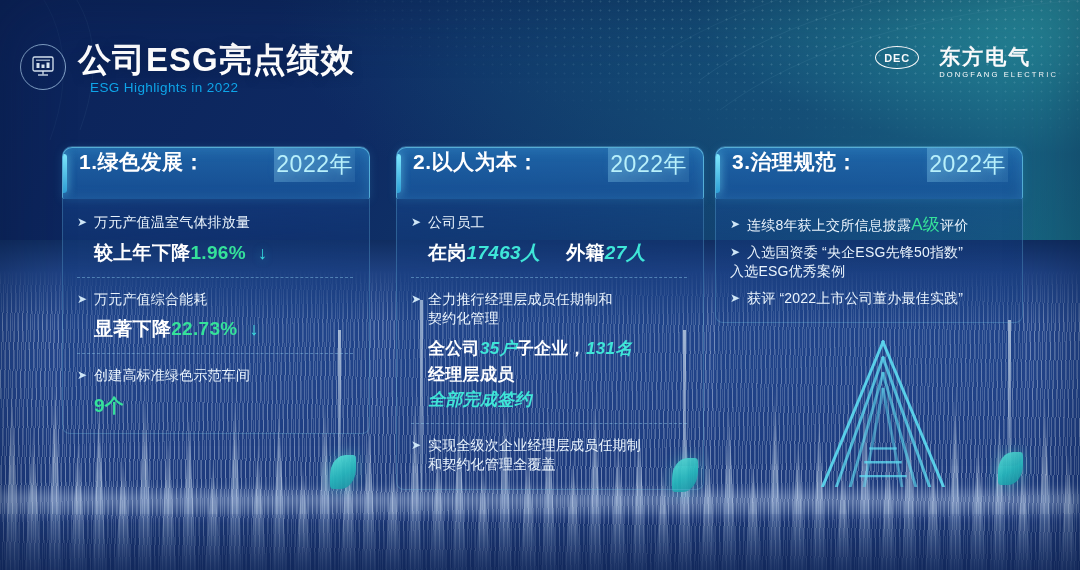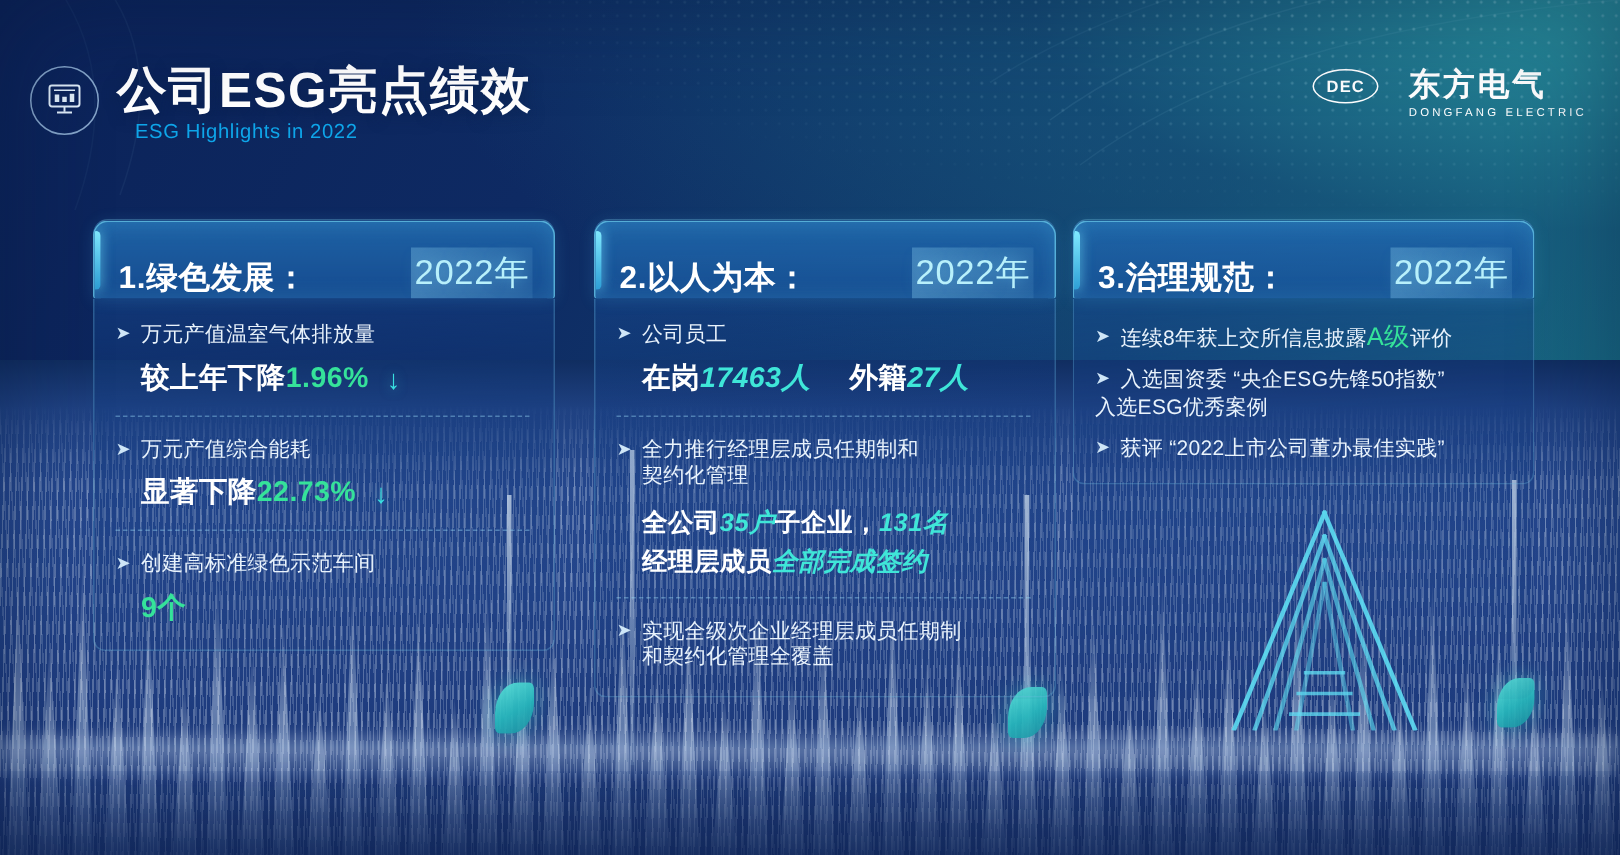--- a/index.html
+++ b/index.html
@@ -119,21 +119,21 @@
   .card.c2 { left:396px; height:320px; }
   .card.c3 { left:715px; height:320px; }
 
   .card-head {
     position:relative; height:52px;
     border-radius:10px 10px 2px 2px;
     background:linear-gradient(180deg, rgba(33,108,175,.78) 0%, rgba(24,84,154,.72) 100%);
     border:1.3px solid rgba(110,210,240,.72);
     border-bottom:none;
     box-shadow:0 0 14px rgba(90,200,240,.22) inset, 0 1px 10px rgba(70,180,230,.18);
-    display:flex; align-items:flex-end;
+    display:flex; align-items:flex-start;
     padding:0 14px 0 16px;
     overflow:hidden;
   }
   .card-head::before {
     content:""; position:absolute; left:0; top:6px; bottom:6px; width:4px;
     background:linear-gradient(180deg,#7fe9ff,#2e9fd6);
     border-radius:0 3px 3px 0;
     box-shadow:0 0 8px rgba(120,230,255,.7);
   }
   .card-title {
@@ -159,21 +159,21 @@
   .item { position:relative; }
   .item + .item { margin-top:11px; padding-top:12px; border-top:1px dashed rgba(150,215,245,.42); }
   .card.c3 .item + .item { border-top:none; margin-top:7px; padding-top:0; }
 
   .line { display:flex; align-items:flex-start; color:#eaf4fd; }
   .arrow {
     flex:0 0 auto; width:13px;
     color:#cfe6f7; font-size:12px; line-height:19px; margin-right:4px;
   }
   .txt { font-size:14px; line-height:19.5px; color:#e9f3fc; letter-spacing:.2px; }
-  .txt.indent { margin-left:17px;font-family:Liberation Mono, monospace; }
+  .txt.indent { margin-left:17px; }
 
   .metric {
     margin-top:7px; margin-left:17px;
     font-size:19px; font-weight:bold; color:#ffffff;
     line-height:26px; letter-spacing:.3px;
     display:flex; align-items:baseline; flex-wrap:wrap;
   }
   .metric .hl { color:#35e29a; }
   .metric .hl-cy { color:#3fe6d8;font-style:italic; }
   .down {
@@ -393,21 +393,21 @@
             <span class="arrow">➤</span>
             <span class="txt">全力推行经理层成员任期制和</span>
           </div>
           <div class="txt indent">契约化管理</div>
           <div class="metric sm">
             <span>全公司</span>
             <span class="hl-cy">35户</span>
             <span>子企业，</span>
             <span class="hl-cy">131名</span>
           </div>
-          <div class="metric sm" style="margin-top:1px;">
+          <div class="metric sm" style="margin-top:1px;flex-direction:column;">
             <span>经理层成员</span>
             <span class="hl-cy">全部完成签约</span>
           </div>
         </div>
 
         <div class="item">
           <div class="line">
             <span class="arrow">➤</span>
             <span class="txt">实现全级次企业经理层成员任期制</span>
           </div>

